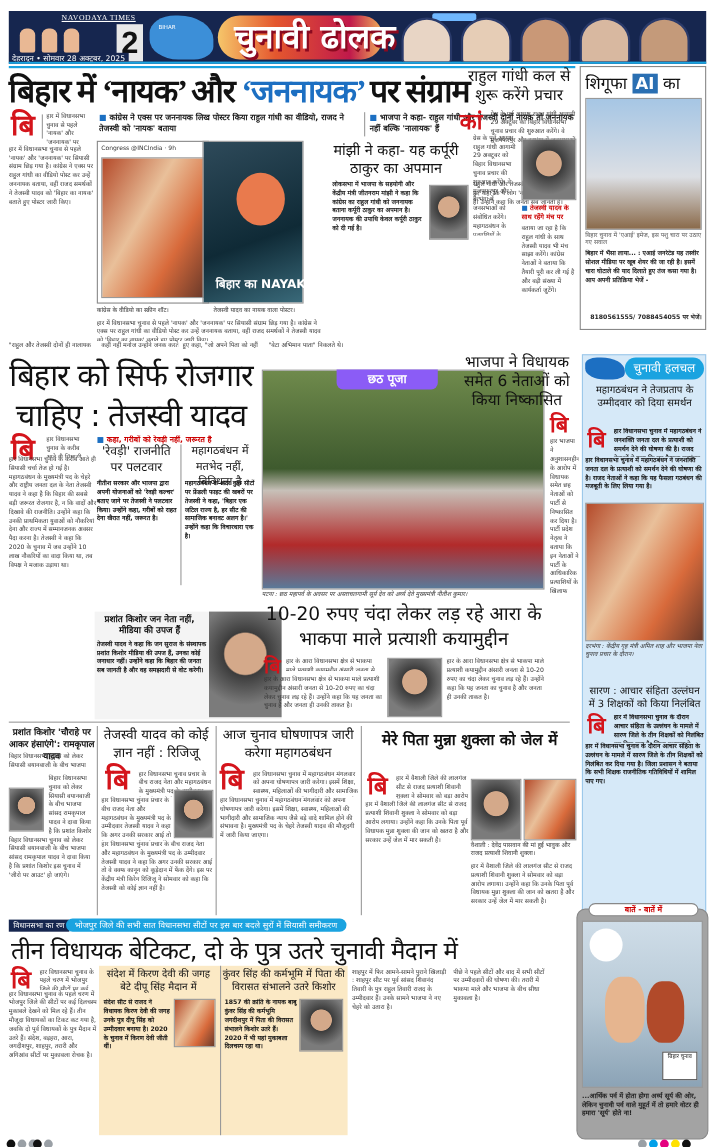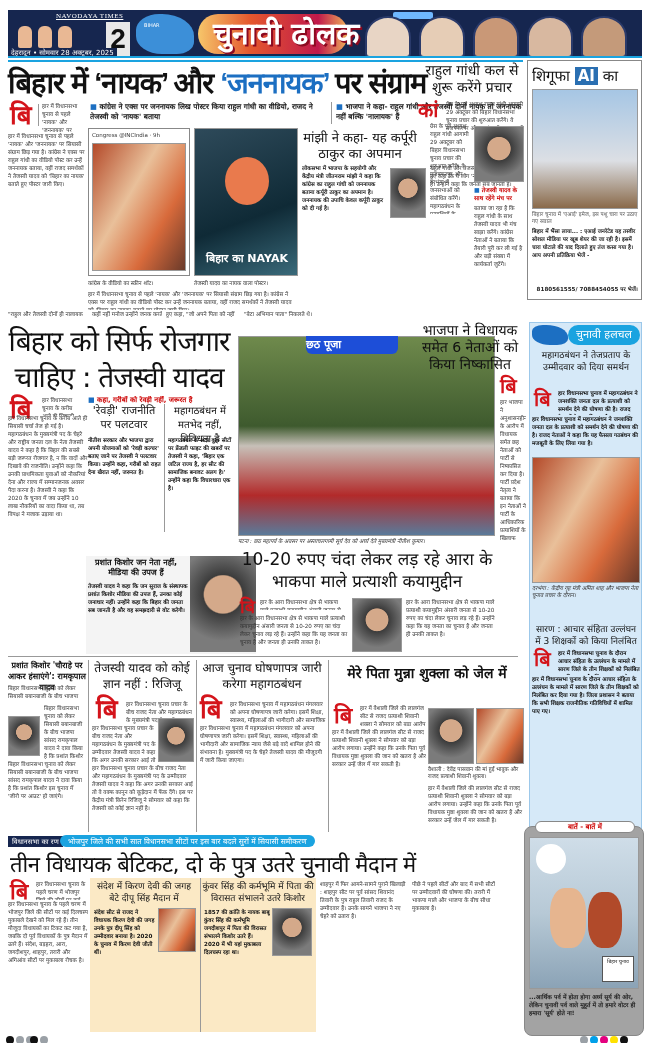--- a/index.html
+++ b/index.html
@@ -13,40 +13,40 @@
   .mh-date { left: 0; top: 38px; font-size: 7px; color: #fff; background: #16264f; padding: 0 3px; }
   .mh-fingers { left: 6px; top: 12px; width: 80px; height: 26px; }
   .finger { position: absolute; bottom: 0; width: 14px; height: 22px; background: #e9b894; border-radius: 6px 6px 2px 2px; }
   .mh-map { left: 128px; top: 4px; width: 58px; height: 40px; background: #3c8fd8; border-radius: 40% 55% 30% 45%; }
   .mh-title-bg { left: 190px; top: 4px; width: 150px; height: 40px; border-radius: 22px; background: linear-gradient(90deg,#f6c66a,#e4572e 35%,#c0194b 80%,#f0b25a); }
   .mh-title { left: 205px; top: 2px; font-size: 30px; font-weight: bold; color: #fff; text-shadow: 2px 2px 0 #8b0a20; font-family: "DejaVu Serif", serif; }
   .mh-faces { left: 355px; top: 4px; width: 280px; height: 44px; }
   .face { position: absolute; bottom: 0; width: 46px; height: 42px; border-radius: 50% 50% 10% 10%; background: #d7b59a; border: 2px solid #2a3a6a; }
   .mh-tag { left: 385px; top: 2px; width: 40px; height: 7px; background: #6fb7ff; border-radius: 2px; }
 
-  .hl-main { left: 8px; top: 62px; font-size: 29px; font-weight: bold; font-family: Liberation Sans, sans-serif; letter-spacing: -1px; white-space: nowrap; }
+  .hl-main { left: 8px; top: 62px; font-size: 29px; font-weight: bold; font-family: Liberation Serif, serif; letter-spacing: -1px; white-space: nowrap; }
   .hl-main .q { color: #1c6fc2; }
   .rule-blue { left: 8px; top: 60px; width: 515px; height: 2px; background: #1aa3e0; }
 
   .dropcap { color: #d4141b; font-weight: bold; font-family: "DejaVu Serif", serif; line-height: 1; }
   .body-text { font-size: 5.6px; line-height: 8px; color: #333; overflow: hidden; }
   .bullet-line { font-size: 8px; font-weight: bold; color: #1a1a1a; white-space: nowrap; overflow: hidden; }
   .bullet-line::before { content: "■ "; color: #1c6fc2; }
 
   .photo { background: linear-gradient(135deg,#6f7b5c,#3f4a35 50%,#8e7d62); border: 1px solid #999; }
   .photo.dark { background: linear-gradient(160deg,#2e4a5a,#0f2a36 60%,#3a6a7a); }
   .photo.crowd { background: linear-gradient(120deg,#b44a2a,#e9c09a 40%,#d86a3b 70%,#6a3a2a); }
   .photo.person { background: radial-gradient(circle at 50% 40%, #d4a98a 28%, #3c3c3c 30%, #7b7b7b 70%); }
   .photo.sky { background: linear-gradient(180deg,#a6c6e4,#dcdfe4 60%,#8a6a4a); }
 
   .col-rule { width: 1px; background: #999; }
   .h-rule { height: 1px; background: #999; }
 
   .box { border: 1px solid #888; }
-  .section-tag { background: #1d4ed8; color: #fff; font-weight: bold; text-align: left; border-radius: 0 0 6px 6px; }
+  .section-tag { background: #8b5cf6; color: #fff; font-weight: bold; text-align: center; border-radius: 0 0 6px 6px; }
 
   .side-title { font-weight: bold; text-align: center; color: #111; }
   .quote-panel { background: #f4f4f4; }
   .tint-blue { background: #d6e9f8; }
   .tint-cream { background: #fbe9c5; }
 
   .hl-2 { font-size: 32px; font-weight: 500; line-height: 36px; text-align: center; letter-spacing: -1px; }
   .hl-med { font-size: 16px; line-height: 19px; text-align: center; }
   .cap { font-size: 5.5px; color: #333; line-height: 7px; }
 
@@ -97,21 +97,21 @@
 
 <div class="abs bullet-line" style="left:90px;top:102px;width:238px;font-size:7.3px;white-space:normal;line-height:10px;height:22px">कांग्रेस ने एक्स पर जननायक लिख पोस्टर किया राहुल गांधी का वीडियो, राजद ने तेजस्वी को 'नायक' बताया</div>
 <div class="abs col-rule" style="left:331px;top:102px;height:22px"></div>
 <div class="abs bullet-line" style="left:336px;top:102px;width:196px;font-size:7.3px;white-space:normal;line-height:10px;height:22px">भाजपा ने कहा- राहुल गांधी और तेजस्वी दोनों नायक तो जननायक नहीं बल्कि 'नालायक' हैं</div>
 
 <div class="abs box" style="left:88px;top:128px;width:102px;height:148px;background:#fff">
   <div style="font-size:5.5px;color:#333;padding:3px;white-space:nowrap;overflow:hidden">Congress @INCIndia · 9h</div>
   <div class="photo crowd" style="position:absolute;left:3px;top:14px;width:94px;height:128px"></div>
 </div>
 
-<div class="abs photo dark" style="left:194px;top:128px;width:104px;height:148px">
+<div class="abs photo dark" style="left:184px;top:128px;width:92px;height:148px">
   <div style="position:absolute;left:30px;top:28px;width:44px;height:48px;border-radius:50%;background:#e97a4d"></div>
   <div style="position:absolute;left:8px;bottom:10px;width:88px;text-align:center;color:#fff;font-size:11px;font-weight:bold">बिहार का NAYAK</div>
 </div>
 <div class="abs cap" style="left:88px;top:280px;width:102px">कांग्रेस के वीडियो का स्क्रीन शॉट।</div>
 <div class="abs cap" style="left:194px;top:280px;width:104px">तेजस्वी यादव का नायक वाला पोस्टर।</div>
 <div class="abs body-text" style="left:88px;top:290px;width:210px;height:20px">हार में विधानसभा चुनाव से पहले 'नायक' और 'जननायक' पर सियासी संग्राम छिड़ गया है। कांग्रेस ने एक्स पर राहुल गांधी का वीडियो पोस्ट कर उन्हें जननायक बताया, वहीं राजद समर्थकों ने तेजस्वी यादव को 'बिहार का नायक' बताते हुए पोस्टर जारी किए।</div>
 
 <div class="abs body-text" style="left:8px;top:310px;width:80px;white-space:nowrap">"राहुल और तेजस्वी दोनों ही नालायक</div>
 <div class="abs body-text" style="left:92px;top:310px;width:70px;white-space:nowrap">कहीं नहीं मनोज उन्होंने जनक करते</div>
 <div class="abs body-text" style="left:166px;top:310px;width:74px;white-space:nowrap">हुए कहा, "जो अपने पिता को नहीं</div>

